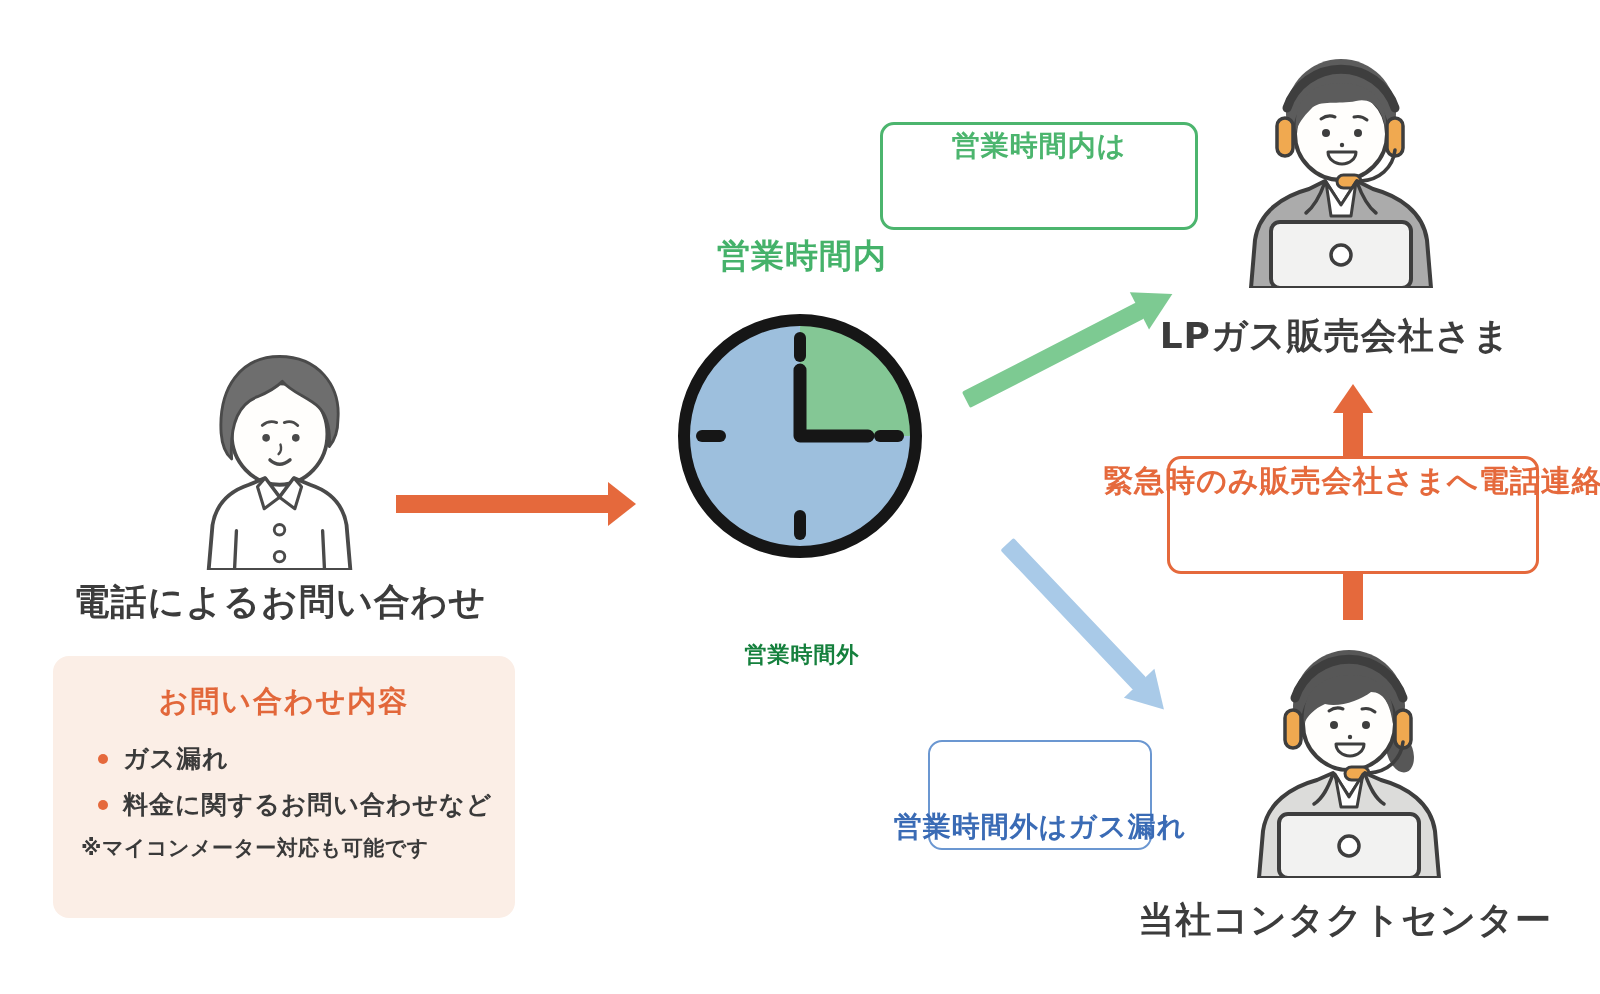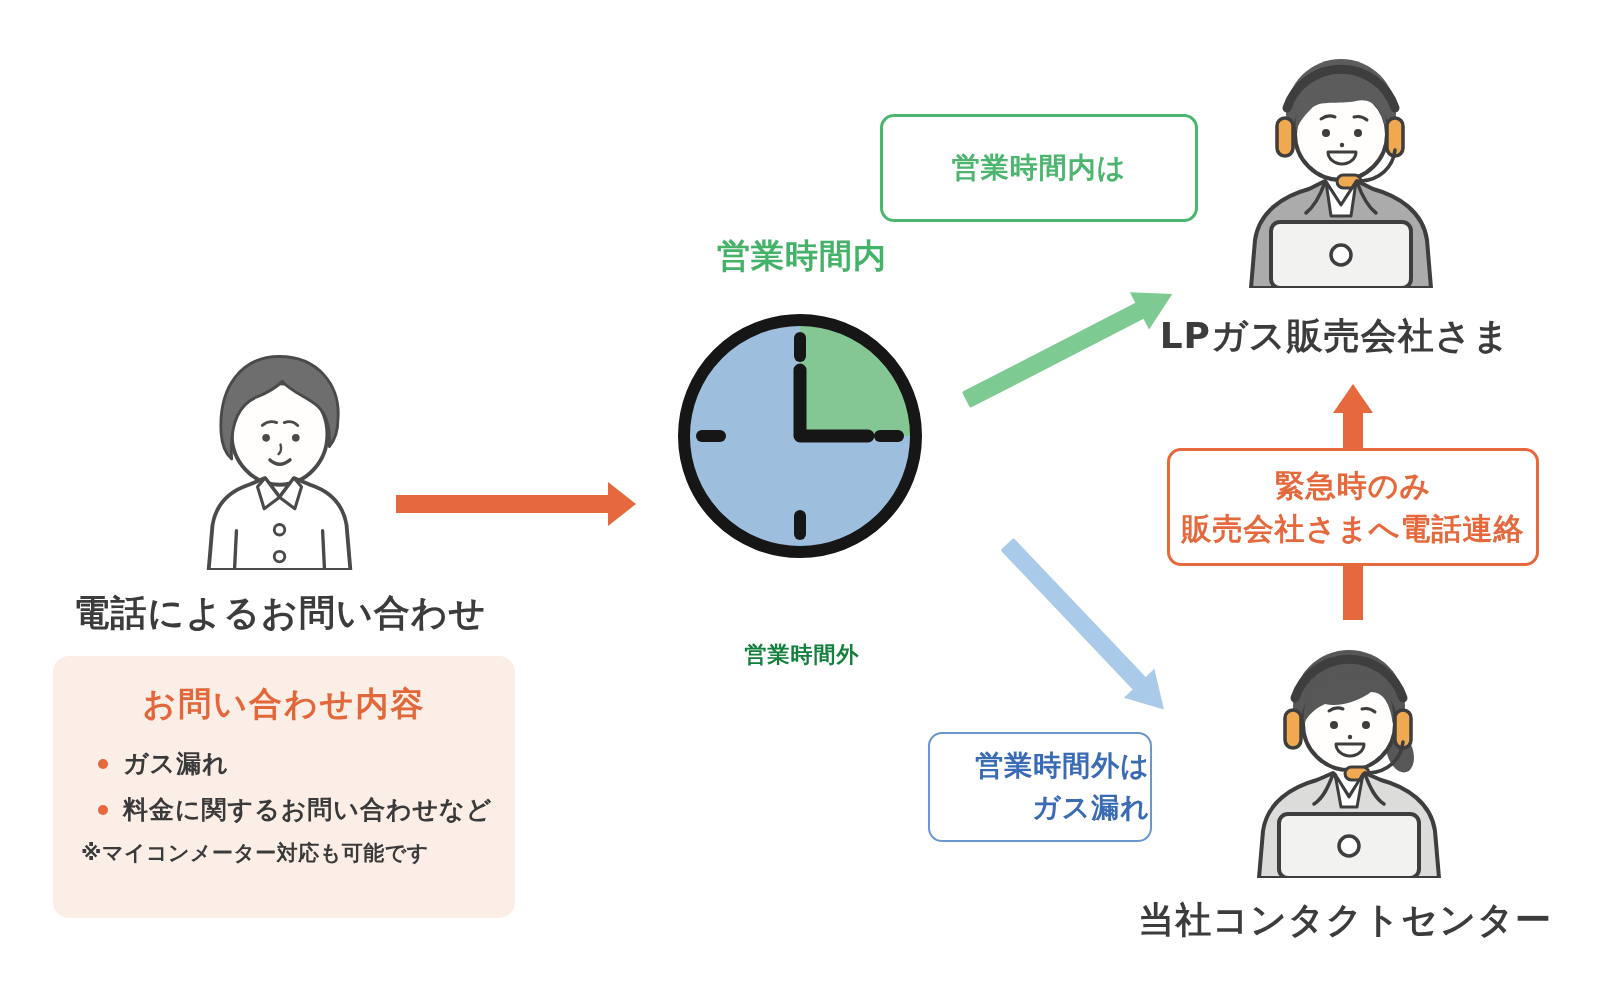--- a/index.html
+++ b/index.html
@@ -4,30 +4,30 @@
 <style>
   html,body{margin:0;padding:0;}
   body{
     width:1600px;height:994px;background:#ffffff;position:relative;overflow:hidden;
     font-family:"DejaVu Sans","Liberation Sans",sans-serif;
   }
   .abs{position:absolute;}
   .lbl{font-weight:800;color:#3C3C3C;text-align:center;letter-spacing:1px;white-space:nowrap;}
   .note-box{
     background:#ffffff;border-radius:14px;text-align:center;font-weight:800;
-    display:flex;flex-direction:column;justify-content:center;line-height:1.5;
-    box-sizing:border-box;letter-spacing:1px;white-space:nowrap;
+    display:flex;flex-direction:row;justify-content:center;line-height:1.5;
+    box-sizing:border-box;letter-spacing:1px;white-space:nowrap;margin-top:8px;
   }
   #customer-illu{left:180px;top:345px;width:200px;height:225px;}
-  #customer-label{left:35px;top:578px;width:490px;font-size:36px;margin-top:11px;}
+  #customer-label{left:35px;top:578px;width:490px;font-size:36px;}
   #inquiry-box{
     left:53px;top:656px;width:462px;height:262px;background:#FBEEE6;
     border-radius:16px;box-sizing:border-box;padding:26px 26px 0 26px;
   }
-  .inquiry-title{text-align:center;color:#E2673A;font-size:33px;font-weight:800;margin:0 0 20px 0;letter-spacing:2px;}
+  .inquiry-title{text-align:center;color:#E2673A;font-size:29px;font-weight:800;margin:0 0 20px 0;letter-spacing:2px;}
   .inquiry-list{list-style:none;margin:8px;padding:0 0 0 8px;}
   .inquiry-list li{
     font-size:25px;font-weight:800;color:#3A3A3A;margin-bottom:13px;
     padding-left:28px;position:relative;letter-spacing:1px;white-space:nowrap;
   }
   .inquiry-list li::before{
     content:"";position:absolute;left:3px;top:12px;width:10px;height:10px;border-radius:50%;background:#E5693C;
   }
   .inquiry-note{font-size:21px;font-weight:800;color:#3A3A3A;margin-top:3px;padding-left:2px;letter-spacing:0.5px;white-space:nowrap;}
   #arrow-right-orange{left:396px;top:482px;}

